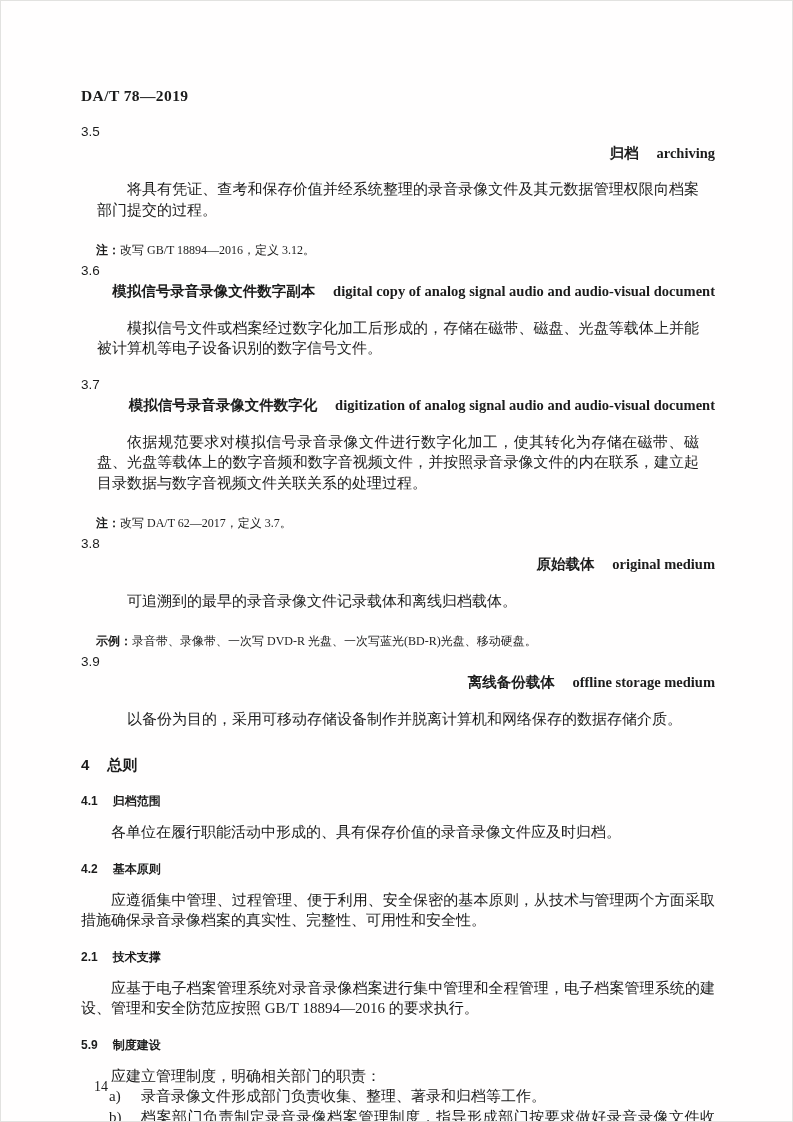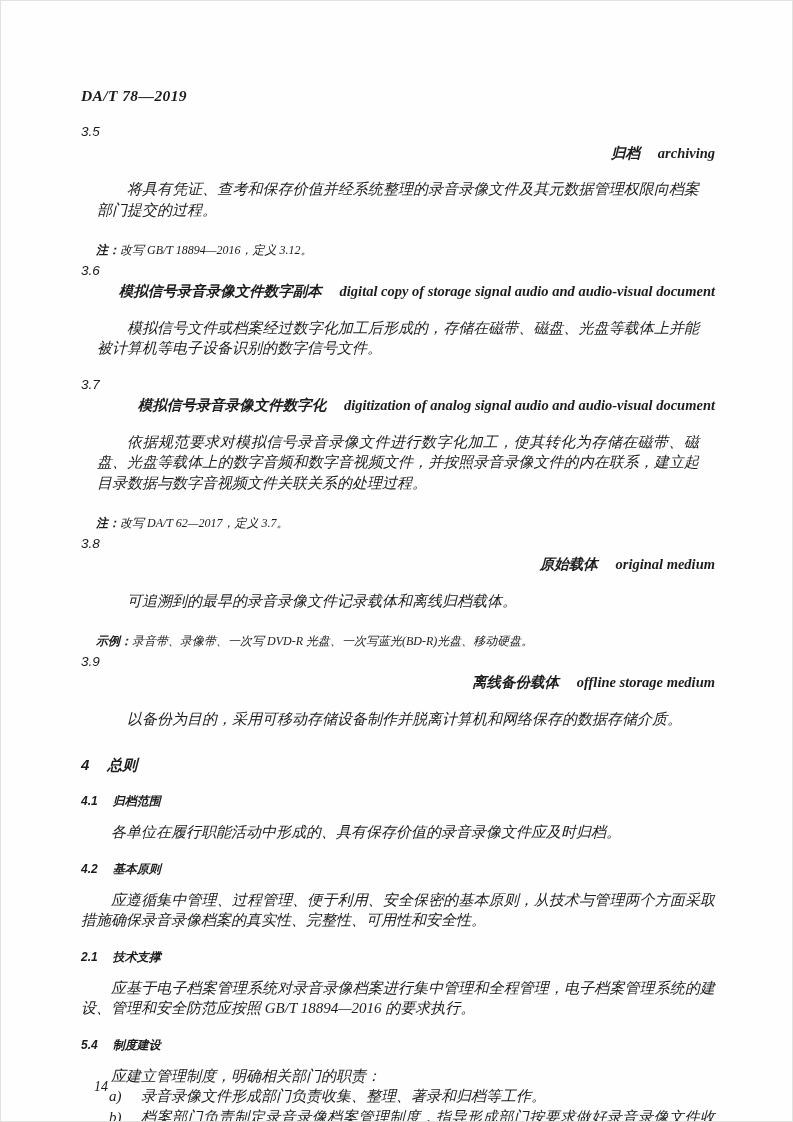--- a/index.html
+++ b/index.html
@@ -5,21 +5,20 @@
   html,body { margin:0; padding:0; background:#ffffff; }
   .page {
     position:relative;
     width:793px; height:1122px;
     box-sizing:border-box;
     background:#fffefe;
     border:1px solid #e2e2e0;
     font-family:"Liberation Serif", serif;
     color:#1c1c1c;
     overflow:hidden;
-    font-style:italic;
   }
   .doc-header {
     position:absolute; top:86px; left:80px;
     font-size:15.5px; font-weight:700; letter-spacing:0.4px;
     font-family:"Liberation Serif", serif;
   }
   .content {
     position:absolute; top:121px; left:80px; width:634px;
     font-size:15px; line-height:20.5px;
   }
@@ -81,21 +80,21 @@
         <span class="term-en">archiving</span>
       </div>
       <p class="def">将具有凭证、查考和保存价值并经系统整理的录音录像文件及其元数据管理权限向档案部门提交的过程。</p>
       <div class="small-line"><span class="small-label">注：</span><span>改写 GB/T 18894—2016，定义 3.12。</span></div>
     </div>
 
     <div>
       <div class="term-num">3.6</div>
       <div class="term-title">
         <span class="term-zh">模拟信号录音录像文件数字副本</span>
-        <span class="term-en">digital copy of storage signal audio and audio-visual document</span>
+        <span class="term-en">digital copy of analog signal audio and audio-visual document</span>
       </div>
       <p class="def">模拟信号文件或档案经过数字化加工后形成的，存储在磁带、磁盘、光盘等载体上并能被计算机等电子设备识别的数字信号文件。</p>
     </div>
 
     <div>
       <div class="term-num">3.7</div>
       <div class="term-title">
         <span class="term-zh">模拟信号录音录像文件数字化</span>
         <span class="term-en">digitization of analog signal audio and audio-visual document</span>
       </div>
@@ -135,21 +134,21 @@
       <span class="num">4.2</span><span>基本原则</span>
     </div>
     <p class="para">应遵循集中管理、过程管理、便于利用、安全保密的基本原则，从技术与管理两个方面采取措施确保录音录像档案的真实性、完整性、可用性和安全性。</p>
 
     <div class="h2">
       <span class="num">2.1</span><span>技术支撑</span>
     </div>
     <p class="para">应基于电子档案管理系统对录音录像档案进行集中管理和全程管理，电子档案管理系统的建设、管理和安全防范应按照 GB/T 18894—2016 的要求执行。</p>
 
     <div class="h2">
-      <span class="num">5.4</span><span>制度建设</span>
+      <span class="num">5.9</span><span>制度建设</span>
     </div>
     <p class="para">应建立管理制度，明确相关部门的职责：</p>
 
     <div class="list">
       <div class="list-item">
         <span class="list-label">a)</span><span>录音录像文件形成部门负责收集、整理、著录和归档等工作。</span>
       </div>
       <div class="list-item">
         <span class="list-label">b)</span><span>档案部门负责制定录音录像档案管理制度，指导形成部门按要求做好录音录像文件收集、整理、著录和归档工作，负责接收归档的录音录像文件和录音录像档案保存、保管、利用、统计、移交等管理工作。</span>
       </div>

